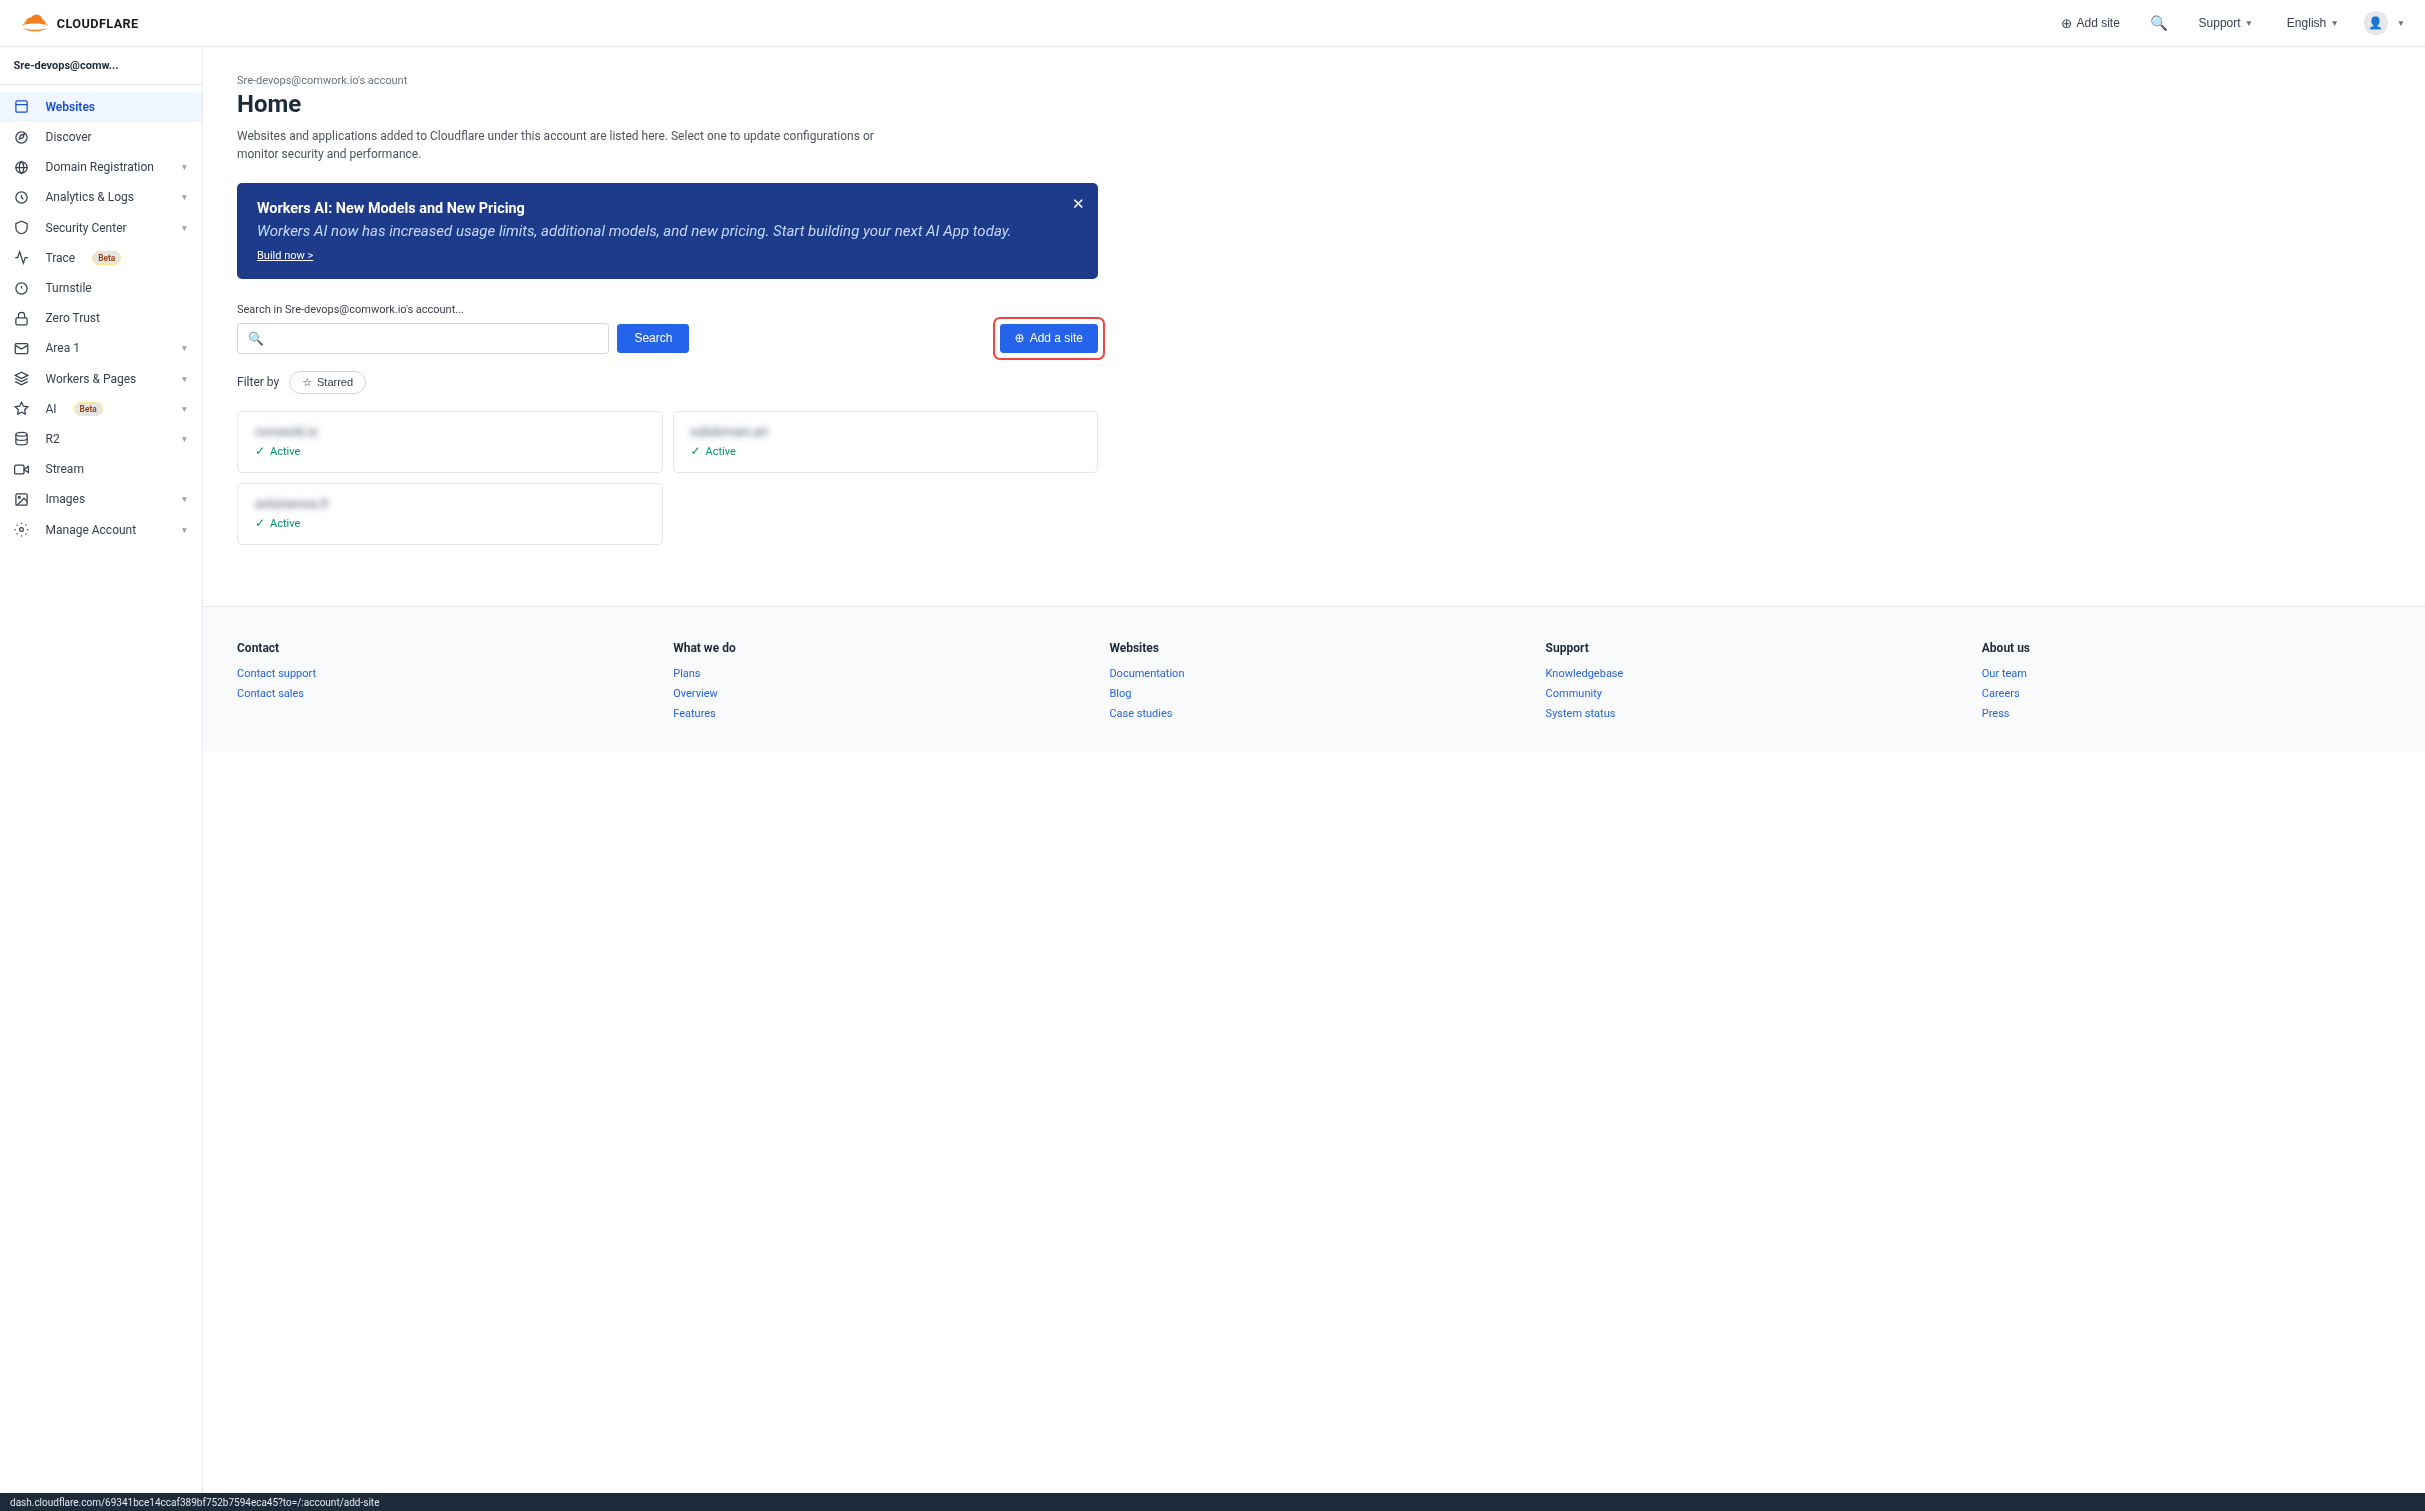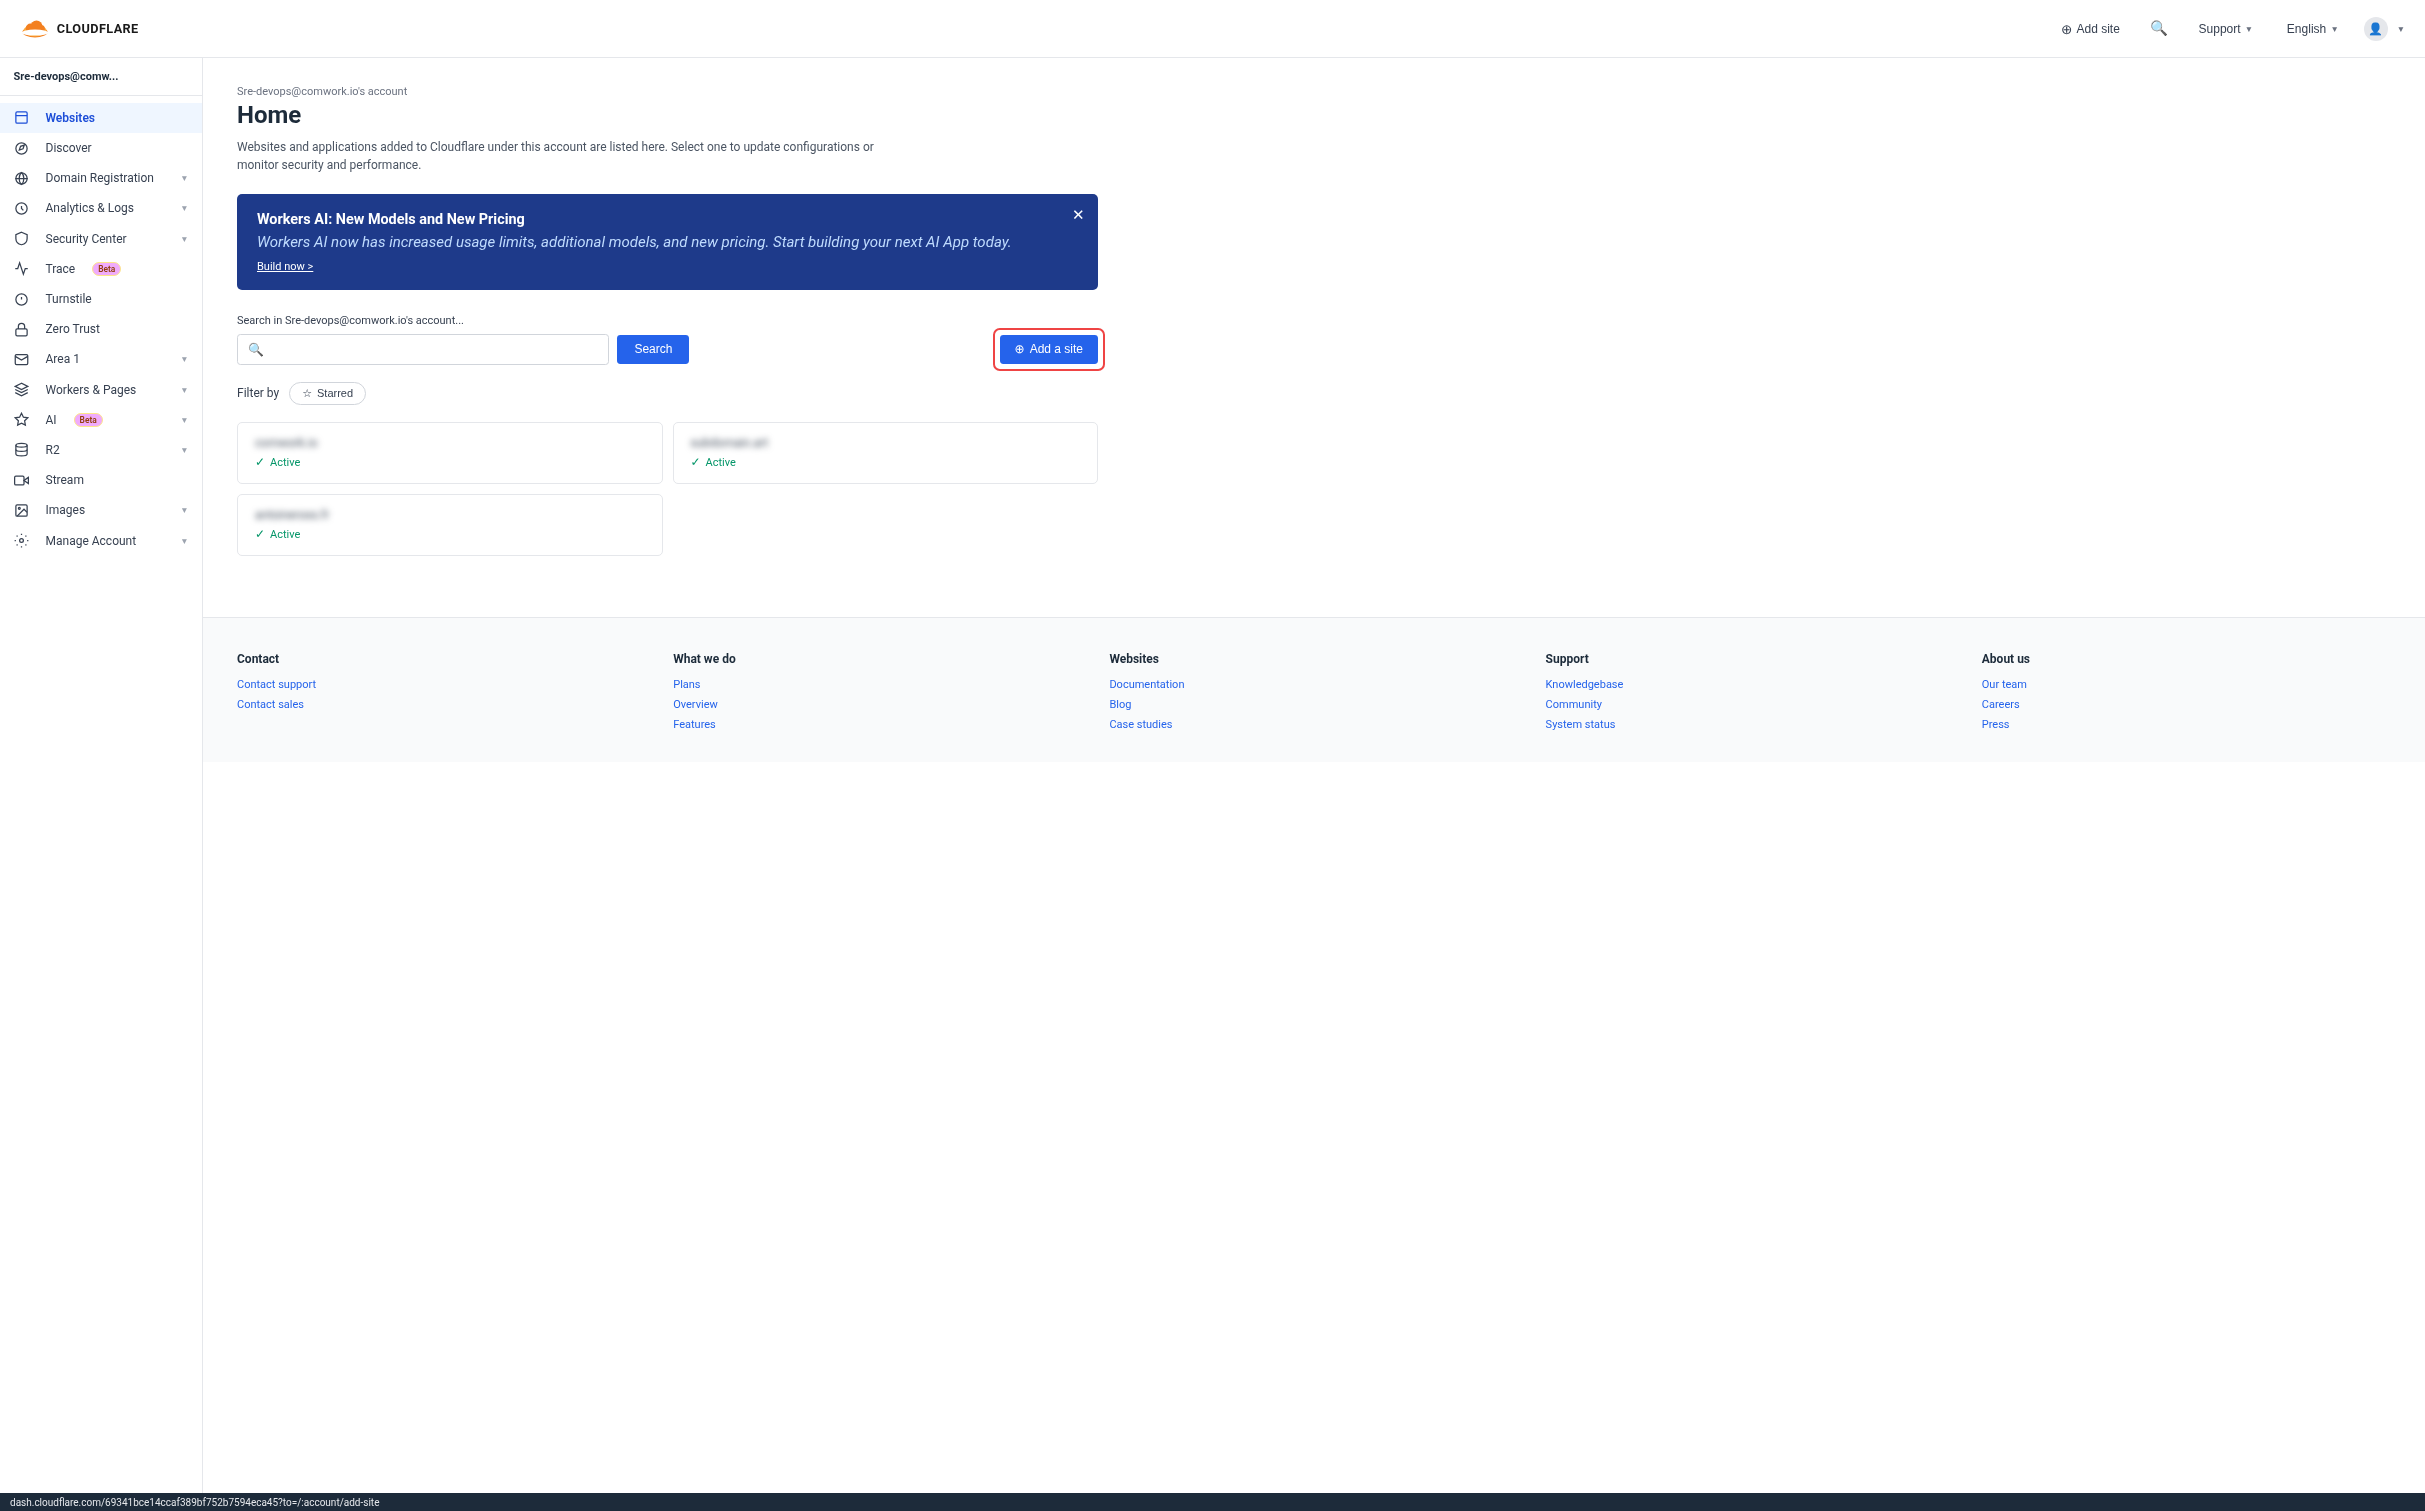--- a/index.html
+++ b/index.html
@@ -1,20 +1,20 @@
 <!DOCTYPE html>
 <html style="font-size:13.5px"><head>
   <meta charset="utf-8">
   <style>
     * { box-sizing: border-box; margin: 0; padding: 0; }
     body { font-family: -apple-system, BlinkMacSystemFont, 'Segoe UI', Roboto, sans-serif; font-size: 12px; color: #1d2b3a; background: #fff; }
 
     
     .top-nav {
-      display: flex; align-items: center; height: 58px;
+      display: flex; align-items: center; height: 47px;
       background: #fff; border-bottom: 0.8px solid #e5e7eb;
       padding: 0 20px; gap: 13.5px;
     }
     .logo-area { display: flex; align-items: center; gap: 6.8px; min-width: 152px; }
     .logo-icon { width: 30px; height: 30px; }
     .logo-text { font-size: 12.7px; font-weight: 700; color: #1a1a1a; letter-spacing: 0.4px; }
     .top-nav-spacer { flex: 1; }
     .top-nav-actions { display: flex; align-items: center; gap: 17px; }
     .nav-action-btn {
       display: flex; align-items: center; gap: 4.2px;
@@ -42,21 +42,21 @@
     .sidebar-nav { padding: 6.8px 0; flex: 1; }
     .sidebar-item {
       display: flex; align-items: center; gap: 17px;
       padding: 7.6px 13.5px; cursor: pointer; color: #374151;
       font-size: 12px; border-radius: 0; position: relative;
     }
     .sidebar-item.active { background: #eff6ff; color: #1d4ed8; font-weight: 600; }
     .sidebar-item .icon { width: 15px; height: 15px; display: flex; align-items: center; justify-content: center; font-size: 13.5px; flex-shrink: 0; }
     .sidebar-item .chevron { margin-left: auto; font-size: 8.4px; color: #9ca3af; }
     .beta-badge {
-      background: #f0abfc; color: #92400e; font-size: 8.4px;
+      background: #e5e5e5; color: #92400e; font-size: 8.4px;
       font-weight: 600; padding: 0.8px 5px; border-radius: 8445px;
       border: 0.8px solid #fde68a;
     }
 
     
     .main-content { flex: 1; overflow-y: auto; background: #fff; }
     .content-inner { padding: 27px 34px; max-width: 929px; }
 
     .page-account { font-size: 11px; color: #6b7280; margin-bottom: 3.4px; }
     .page-title { font-size: 24px; font-weight: 700; color: #1d2b3a; margin-bottom: 8.4px; }

